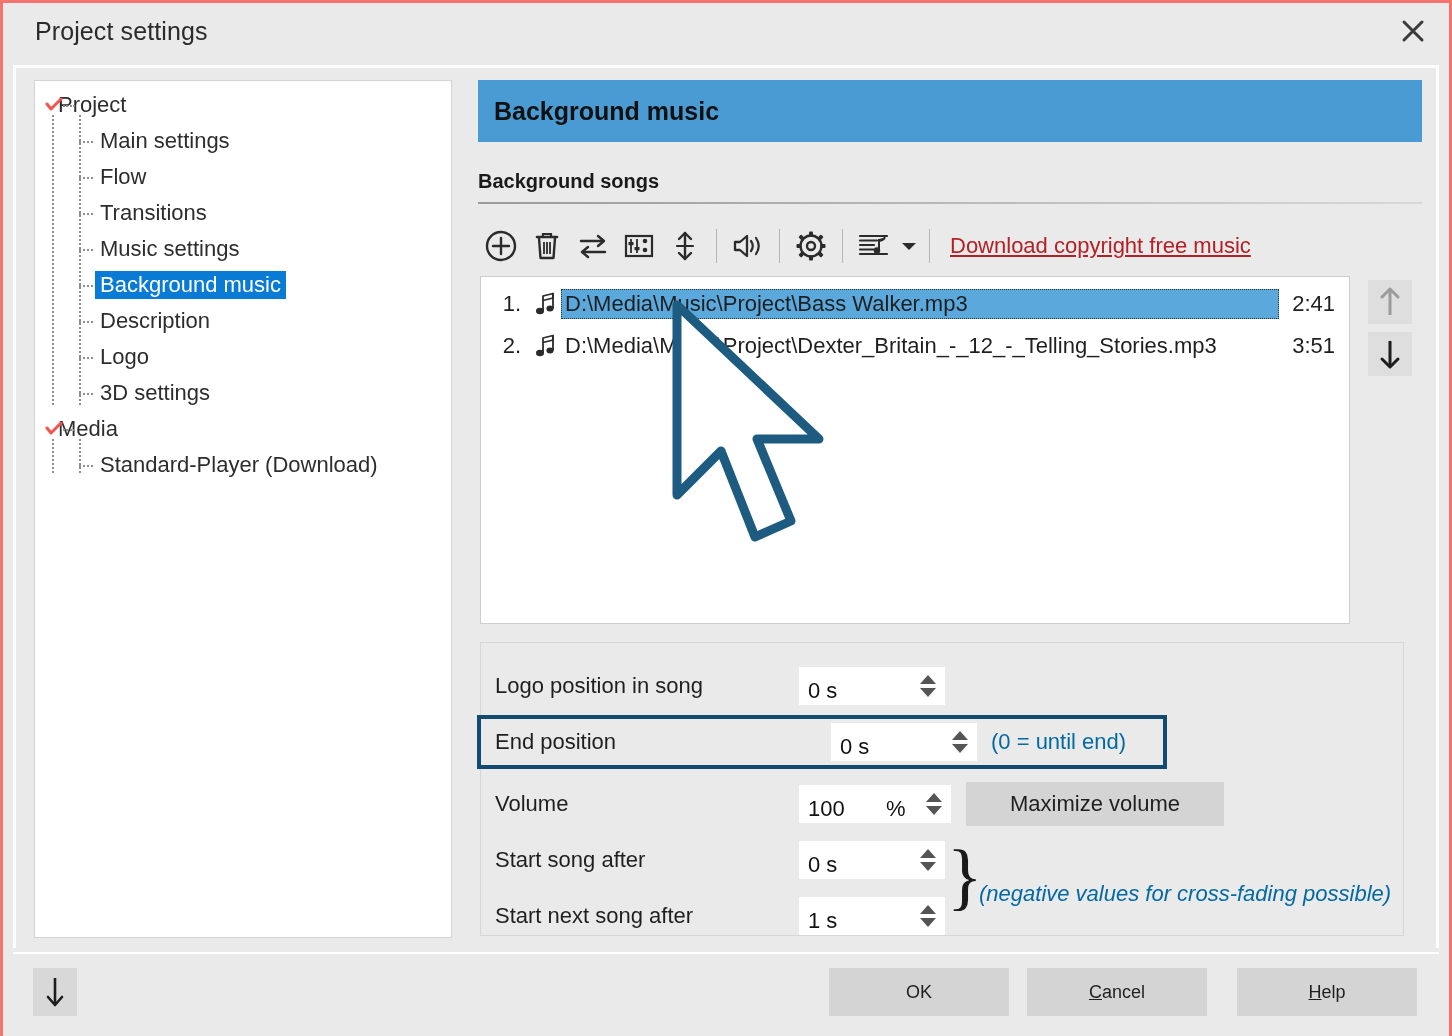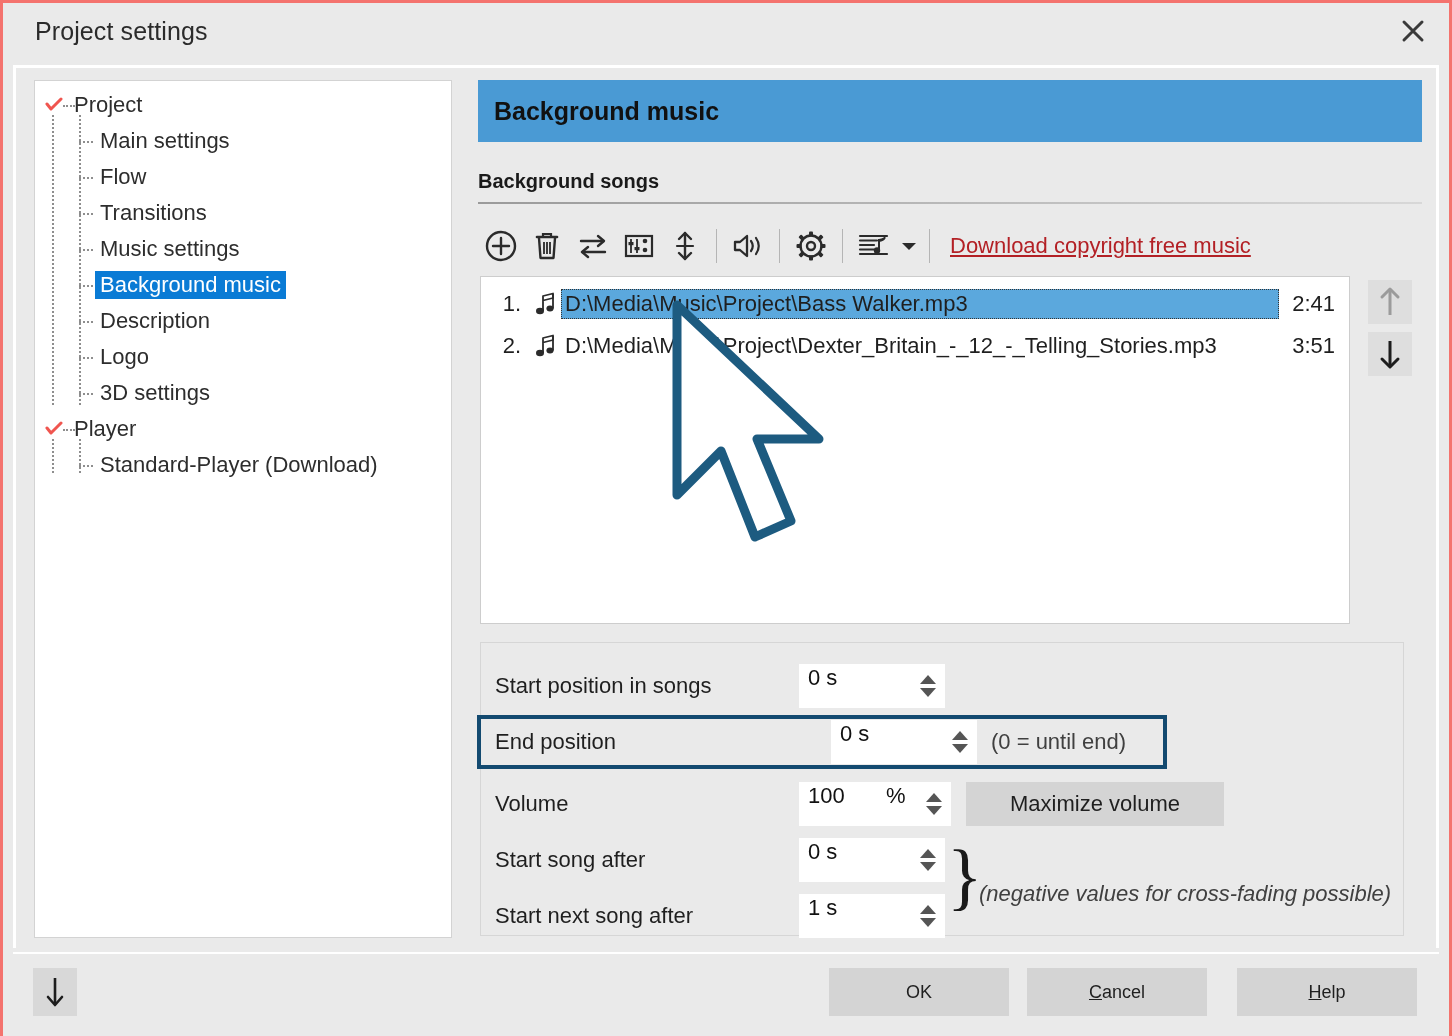--- a/index.html
+++ b/index.html
@@ -51,21 +51,21 @@
   }
   .tree-row {
     position: relative; height: 36px;
     display: flex; align-items: center;
     font-size: 22px; color: #2d2d2d;
     white-space: nowrap;
     cursor: pointer;
   }
   .tree-row .lbl { display: inline-block; padding: 1px 5px; }
   .tree-row.selected .lbl { background: #0a7bd5; color: #ffffff; }
-  .depth0 { padding-left: 34px; }
+  .depth0 { padding-left: 18px; }
   .depth1 { padding-left: 60px; }
   
   .expander {
     position: absolute; left: 10px; top: 50%;
     transform: translateY(-50%);
     width: 18px; height: 18px;
   }
   .expander svg { display:block; }
   
   .vline {
@@ -159,23 +159,23 @@
   }
   .srow {
     position: absolute; left: 0; right: 0; height: 46px;
     display: flex; align-items: center;
   }
   .slabel {
     position: absolute; left: 14px;
     font-size: 22px; color: #1f1f1f; white-space: nowrap;
   }
   .spin {
-    position: absolute; height: 44px; background: #ffffff;
+    position: absolute; height: 38px; background: #ffffff;
     border: 1px solid #ffffff;
-    display: flex; align-items: flex-start;
+    display: flex; align-items: flex-end;
   }
   .spin .val {
     font-size: 22px; color: #111; padding-left: 8px; white-space: nowrap;
   }
   .spin .unit {
     font-size: 22px; color: #111; position:absolute;
   }
   .spin .arrows {
     position: absolute; right: 8px; top: 50%; transform: translateY(-50%);
     display: flex; flex-direction: column; align-items: center; gap: 4px;
@@ -186,21 +186,21 @@
     border-left: 8px solid transparent; border-right: 8px solid transparent;
   }
   .spin .arrows i.up { border-bottom: 9px solid #555; }
   .spin .arrows i.dn { border-top: 9px solid #555; }
 
   #endpos-row {
     border: 4px solid #134a70;
     background: #eaeaea;
   }
   .hint {
-    position: absolute; font-size: 22px; color: #404040; white-space: nowrap;
+    position: absolute; font-size: 22px; color: #0369a1; white-space: nowrap;
   }
   #max-vol-btn {
     position: absolute; background: #d4d4d4;
     display: flex; align-items: center; justify-content: center;
     font-size: 22px; color: #1f1f1f; cursor: pointer;
   }
   #brace {
     position: absolute; font-size: 74px; color: #1a1a1a;
     font-family: "Liberation Serif", serif; line-height: 1;
   }
@@ -303,21 +303,21 @@
           <span class="lbl">3D settings</span>
         </div>
 
         <div class="tree-row depth0">
           <span class="expander">
             <svg width="18" height="18" viewBox="0 0 18 18">
               <path d="M2 8 L6 13 L16 3" stroke="#f0554f" stroke-width="3" fill="none" stroke-linecap="round" stroke-linejoin="round"></path>
             </svg>
           </span>
           <span class="hline" style="left:28px;width:12px;"></span>
-          <span class="lbl">Player</span>
+          <span class="lbl">Media</span>
         </div>
         <div class="tree-row depth1">
           <span class="hline"></span>
           <span class="lbl">Standard-Player (Download)</span>
         </div>
       </div>
     </div>
 
     <div id="right-pane">
 
@@ -456,21 +456,21 @@
       <div id="move-down">
         <svg width="26" height="32" viewBox="0 0 26 32">
           <path d="M13 3 V28" stroke="#1d1d1d" stroke-width="3"></path>
           <path d="M5 21 L13 29 L21 21" fill="none" stroke="#1d1d1d" stroke-width="3" stroke-linecap="round" stroke-linejoin="round"></path>
         </svg>
       </div>
 
       <div id="settings">
 
         <div class="srow" style="top:20px;">
-          <span class="slabel">Start position in songs</span>
+          <span class="slabel">Logo position in song</span>
           <span class="spin" style="left:318px;width:146px;">
             <span class="val">0 s</span>
             <span class="arrows">
                 <i class="up"></i>
                 <i class="dn"></i>
               </span>
           </span>
         </div>
 
         <div class="srow" id="endpos-row" style="top:72px;height:54px;left:-4px;right:-4px;width:690px;">

